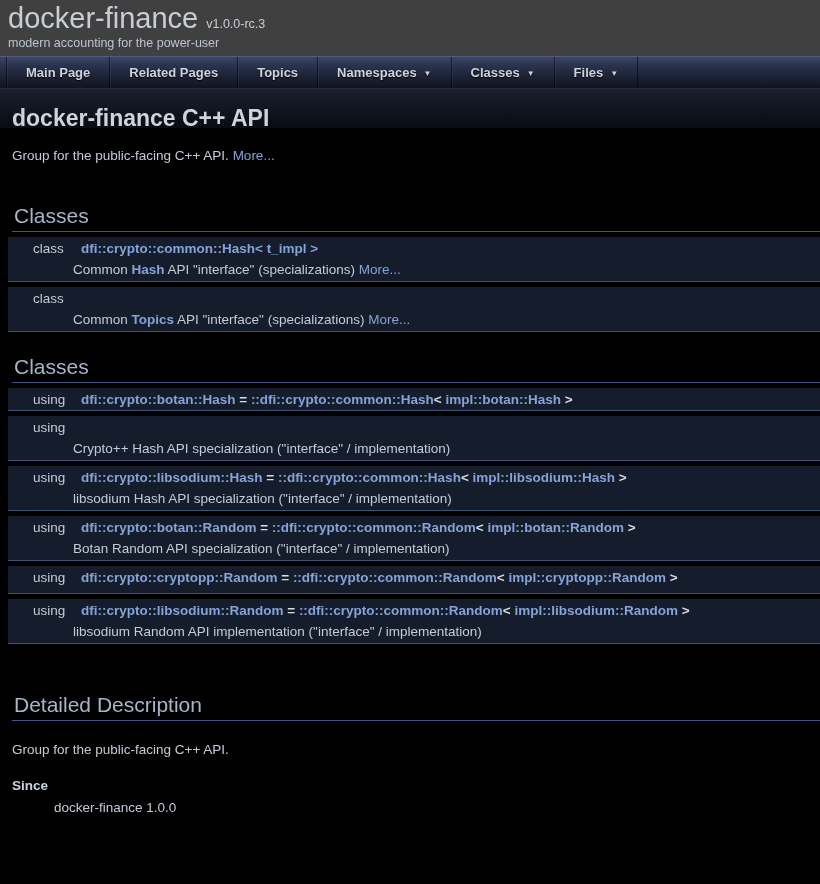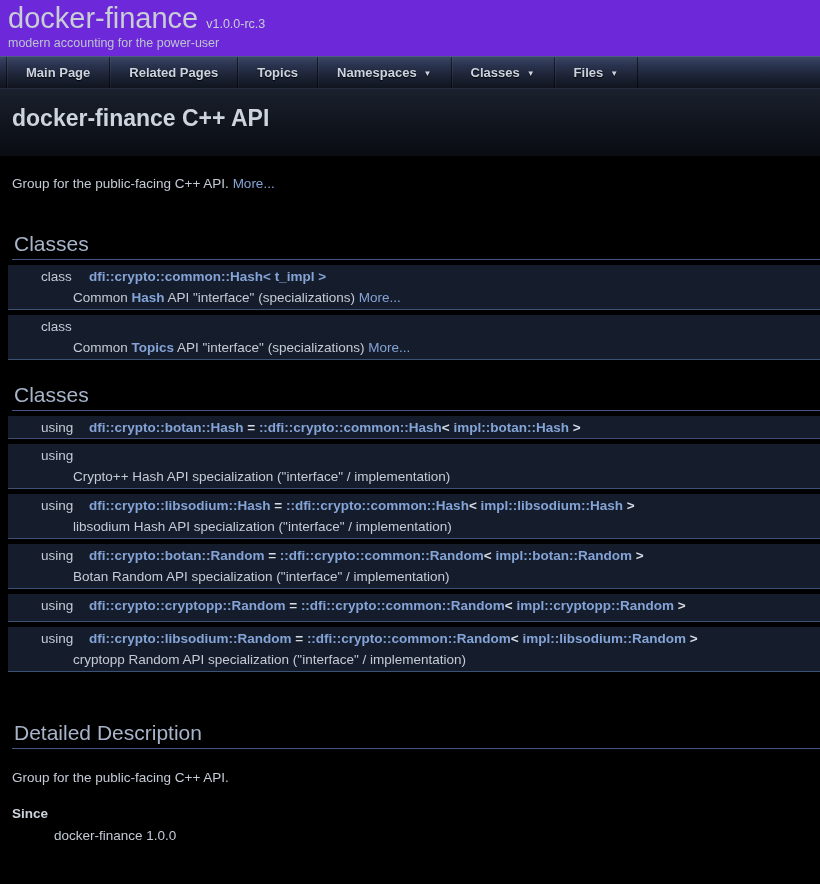--- a/index.html
+++ b/index.html
@@ -6,21 +6,21 @@
   body{
     width:820px;height:884px;overflow:hidden;
     background:#000;
     font-family:"Liberation Sans","DejaVu Sans",sans-serif;
     color:#c4cbd7;
   }
   a{color:#84a3d6;text-decoration:none;cursor:pointer;}
   a.bold{font-weight:bold;}
 
   
-  .masthead{background:#6d28d9;padding:2px 0 6px 8px;}
+  .masthead{background:#404040;padding:2px 0 6px 8px;}
   .projectname{font-size:29px;font-weight:400;color:#c9ced6;line-height:32px;}
   .projectnumber{font-size:12.5px;font-weight:400;color:#c9ced6;margin-left:8px;}
   .projectbrief{font-size:12.5px;color:#bdc4cf;margin-top:2px;line-height:14px;}
 
   
   .tabs{
     display:flex;height:31px;
     border-top:1px solid #4e5c82;
     background:linear-gradient(180deg,#3a4766 0%,#2b3450 25%,#1b2233 65%,#10141e 100%);
   }
@@ -30,21 +30,21 @@
     font-size:13px;font-weight:bold;color:#ced4df;
     text-shadow:0 1px 1px rgba(0,0,0,.9);
     border-right:1px solid rgba(0,0,0,.55);
     box-shadow:inset 1px 0 0 rgba(255,255,255,.05);
   }
   .tab:first-child{border-left:1px solid rgba(0,0,0,.55);margin-left:6px;}
   .arrow{font-size:8px;margin-left:7px;margin-top:2px;color:#ced4df;}
 
   
   .pageheader{
-    height:68px;box-sizing:border-box;
+    height:40px;box-sizing:border-box;
     padding:16px 0 0 12px;
     border-top:1px solid #232b3c;
     background:linear-gradient(180deg,#1a202d 0%,#10141d 55%,#090c11 100%);
   }
   .pagetitle{font-size:23px;font-weight:bold;color:#ced4de;}
 
   
   .contents{padding:0 0 10px 12px;font-size:13.5px;line-height:17px;}
   p.summary{margin:19px 0 0 0;}
 
@@ -54,21 +54,21 @@
     padding:0 0 3px 2px;
   }
   .mt-first{margin:39px 0 0 0;}
   .mt-mid{margin:22px 0 0 0;}
   .mt-detail{margin:48px 0 0 0;}
 
   
   .memberdecls{margin:5px 0 0 -4px;}
   .mementry{background:#151c2b;border-bottom:1px solid #3d5174;margin-bottom:5px;}
   .mrow{display:grid;grid-template-columns:65px 1fr;line-height:17px;}
-  .mrow.item{padding:3px 6px 2px 16px;font-weight:bold;}
+  .mrow.item{padding:3px 6px 2px 8px;font-weight:bold;}
   .mrow.desc{padding:2px 6px 3px 0;}
   .kw{padding-left:17px;font-weight:400;color:#c4cbd7;}
   .plain{color:#d6dce5;}
 
   
   p.ddtext{margin:20px 0 0 0;}
   dl.since{margin:19px 0 0 0;}
   dl.since dt{font-weight:bold;color:#cdd3dd;}
   dl.since dd{margin:5px 0 0 42px;}
 </style>
@@ -192,21 +192,21 @@
       </div>
     </div>
 
     <div class="mementry">
       <div class="mrow item">
         <span class="kw">using</span>
         <span><a class="bold">dfi::crypto::libsodium::Random</a><span class="plain"> = </span><a class="bold">::dfi::crypto::common::Random</a><span class="plain">&lt; </span><a class="bold">impl::libsodium::Random</a><span class="plain"> &gt;</span></span>
       </div>
       <div class="mrow desc">
         <span></span>
-        <span>cryptopp Random API specialization ("interface" / implementation)</span>
+        <span>libsodium Random API implementation ("interface" / implementation)</span>
       </div>
     </div>
 
   </div>
 
   <h2 class="groupheader mt-detail">Detailed Description</h2>
   <p class="ddtext">Group for the public-facing C++ API.</p>
   <dl class="since">
     <dt>Since</dt>
     <dd>docker-finance 1.0.0</dd>

